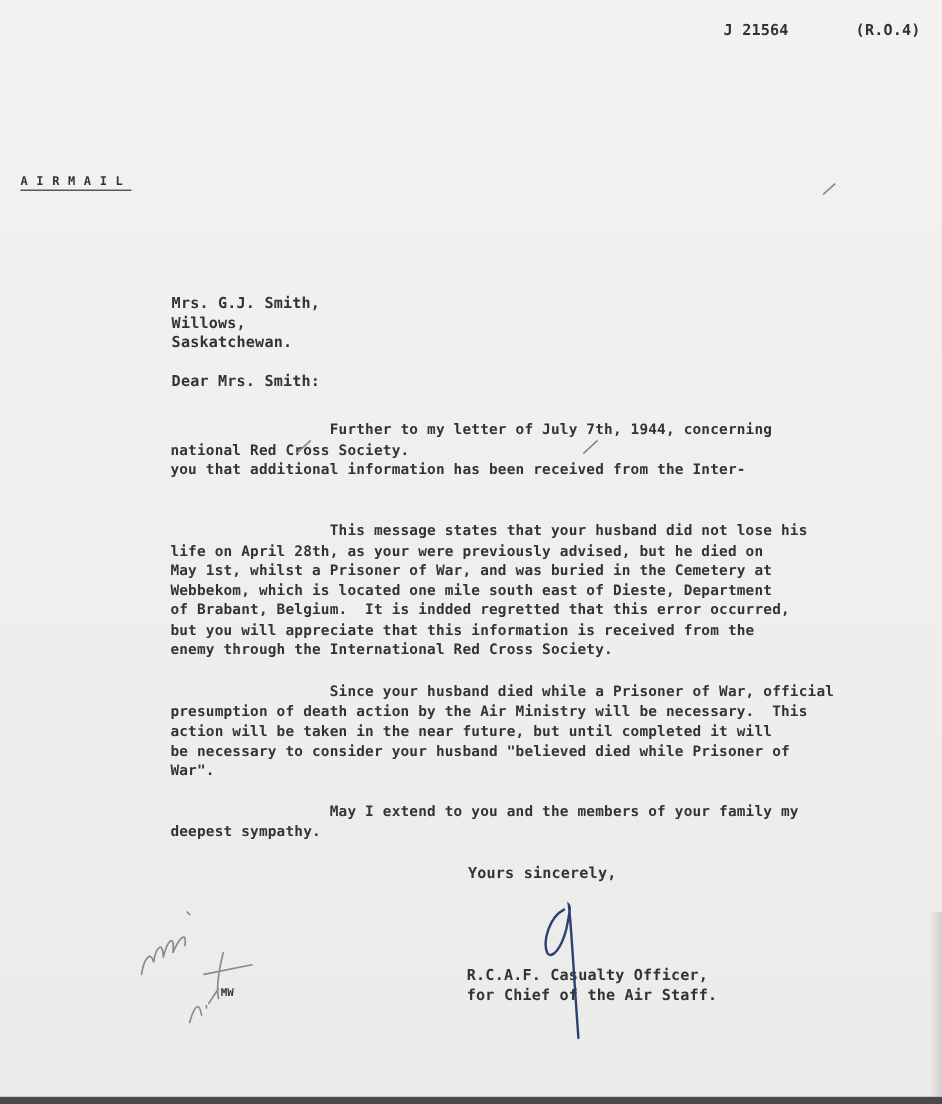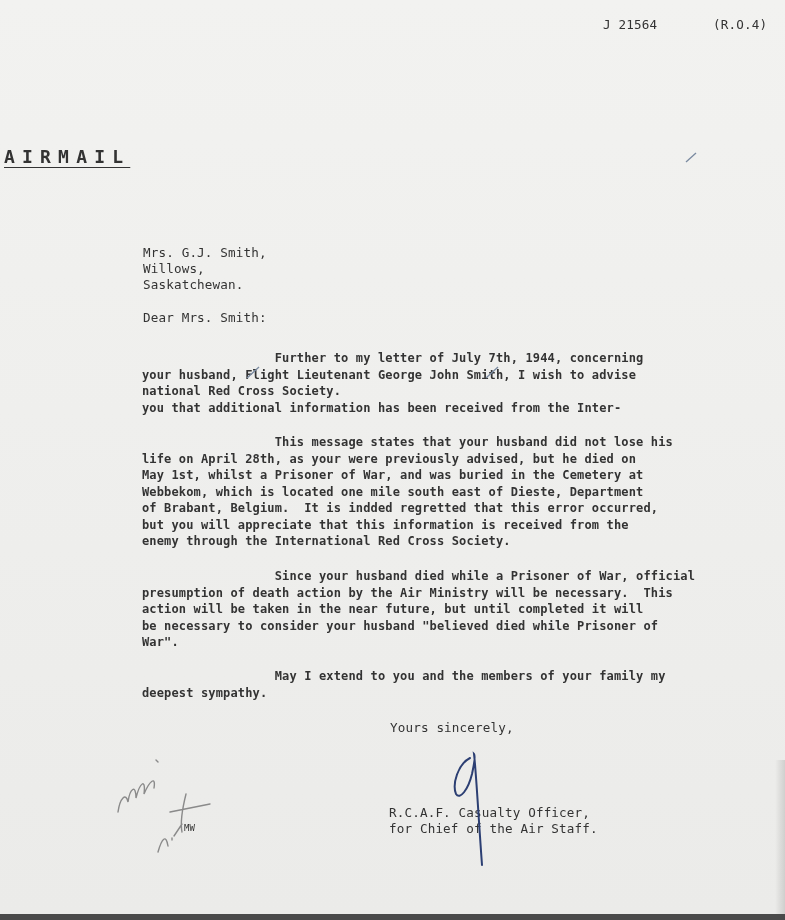--- a/index.html
+++ b/index.html
@@ -18,26 +18,26 @@
     position: absolute; left: 0; top: 914px; width: 785px; height: 6px;
     background: #4a4a4a;
   }
   .right-shadow {
     position: absolute; left: 775px; top: 760px; width: 10px; height: 154px;
     background: linear-gradient(90deg, rgba(0,0,0,0) 0%, rgba(0,0,0,0.12) 100%);
   }
   .t {
     position: absolute; white-space: pre;
     font-size: 12.6px; line-height: 16.5px; letter-spacing: 0.15px;
-    font-weight: normal; color: #333;
+    font-weight: bold; color: #333;
   }
   .ref { top: 17px; }
   .airmail {
-    position: absolute; left: 4px; top: 146px;
-    font-size: 18px; font-weight: bold; letter-spacing: 7.2px;
+    position: absolute; left: 17px; top: 146px;
+    font-size: 10px; font-weight: bold; letter-spacing: 7.2px;
     text-decoration: underline; text-underline-offset: 4px;
     color: #333;
   }
   .para { position: absolute; left: 142px; width: 610px; }
   .para .line { display: block; white-space: pre; font-size: 12px; line-height: 16.5px; font-weight: bold; color: #333; letter-spacing: 0.15px; }
   .handwriting { position: absolute; }
 </style>
 </head>
 <body>
 
@@ -55,21 +55,20 @@
   <div>
     <div class="t" style="left:143px; top:245px;">Mrs. G.J. Smith,</div>
     <div class="t" style="left:143px; top:261px;">Willows,</div>
     <div class="t" style="left:143px; top:277px;">Saskatchewan.</div>
   </div>
 
   <div class="t" style="left:143px; top:310px;">Dear Mrs. Smith:</div>
 
   <div class="para" style="top:350px;">
     <span class="line">                  Further to my letter of July 7th, 1944, concerning</span>
-    <span class="line">your husband, Flight Lieutenant George John Smith, I wish to advise</span>
     <span class="line">national Red Cross Society.</span>
     <span class="line">you that additional information has been received from the Inter-</span>
   </div>
   <svg style="position:absolute; left:245px; top:364px;" width="16" height="16">
     <path d="M2 14 L14 3" stroke="#7a8aa0" stroke-width="1.3" fill="none"></path>
   </svg>
   <svg style="position:absolute; left:484px; top:364px;" width="16" height="16">
     <path d="M2 14 L14 3" stroke="#7a8aa0" stroke-width="1.3" fill="none"></path>
   </svg>
 

